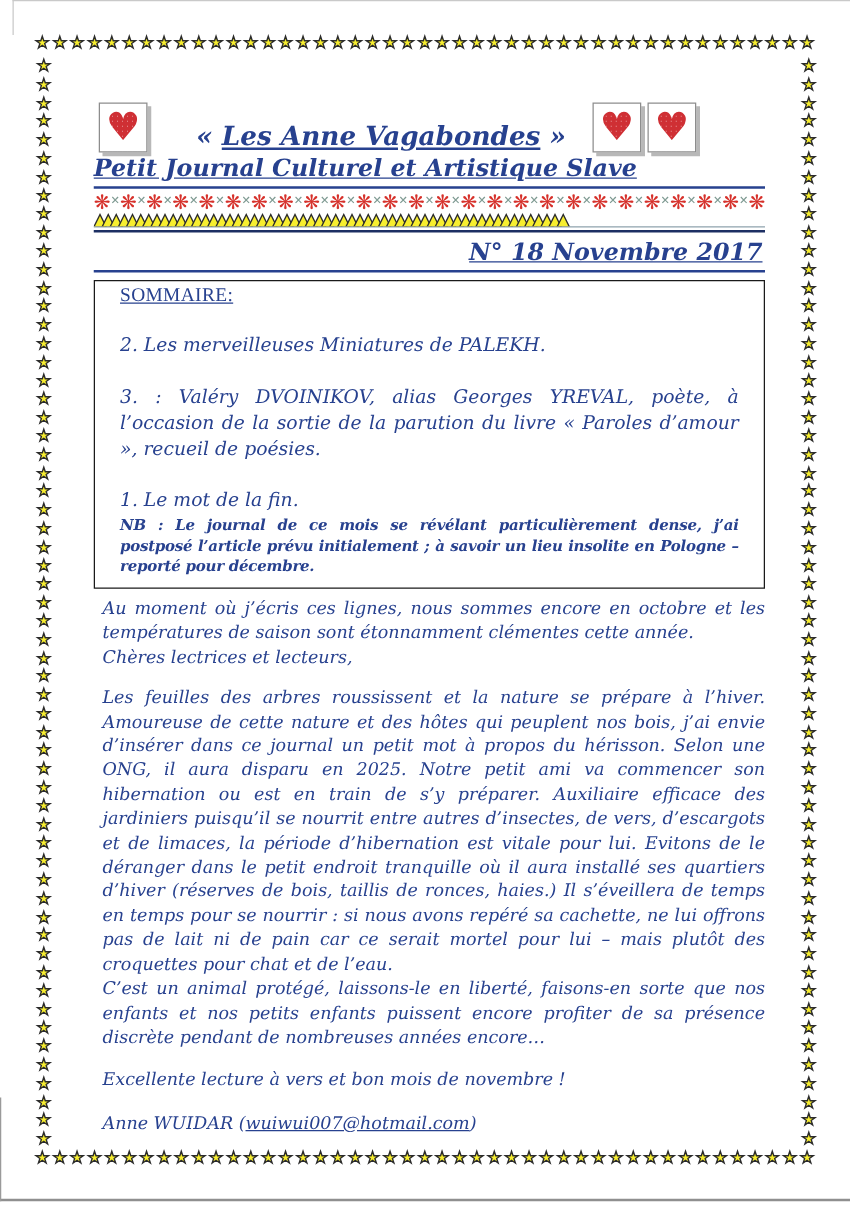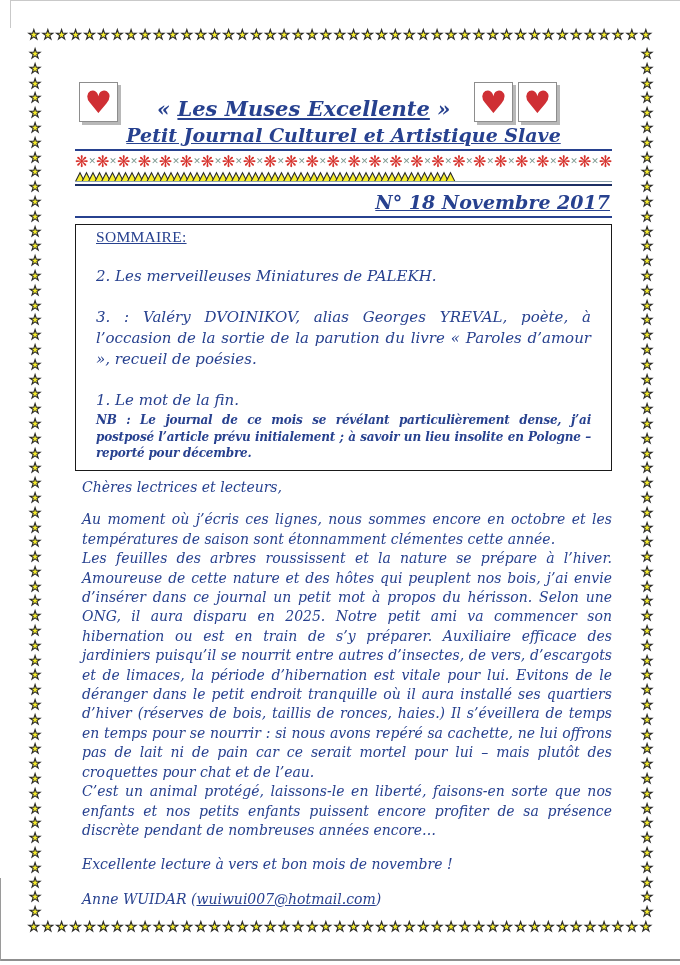--- a/index.html
+++ b/index.html
@@ -24,21 +24,21 @@
   #header{position:absolute;left:75px;top:78px;width:537px;color:var(--navy);}
   .heart-box{width:37px;height:38px;background:#fff;border:1px solid #8d8d8d;box-shadow:3px 3px 0 #b8b8b8;
     display:flex;align-items:center;justify-content:center;position:relative;overflow:hidden;}
   .heart-box .hg{font-size:31px;line-height:31px;color:#cf2f34;font-family:"DejaVu Sans",sans-serif;}
   .heart-box::after{content:"";position:absolute;inset:0;
     background-image:radial-gradient(#ffffff 22%,transparent 24%);background-size:4px 4px;opacity:.5;}
   #heart-left{position:absolute;left:4px;top:4px;}
   #hearts-right{position:absolute;left:399px;top:4px;display:flex;gap:5px;}
   #title-line{padding-top:18px;margin-left:82px;font-size:21px;font-weight:bold;font-style:italic;white-space:nowrap;}
   #title-line .tcore{text-decoration:underline;}
-  #subtitle-line{margin-top:3px;text-align:center;font-size:19px;font-weight:bold;font-style:italic;
+  #subtitle-line{margin-top:3px;text-align:left;font-size:19px;font-weight:bold;font-style:italic;
     border-bottom:2px solid var(--navy);padding-bottom:3px;}
   #subtitle-line span{text-decoration:underline;}
   
   #band{margin-top:2px;padding-bottom:2px;border-bottom:2.5px solid #1d2f63;}
   #flower-row{display:flex;justify-content:space-between;align-items:center;height:17px;overflow:hidden;}
   #flower-row .fl{font-size:16px;line-height:16px;color:var(--red);font-family:"DejaVu Sans",sans-serif;}
   #flower-row .xx{font-size:9px;line-height:9px;color:var(--stitch-grey);font-weight:bold;font-family:"DejaVu Sans",sans-serif;}
   #tri-row{height:11px;line-height:10px;overflow:hidden;color:#e03a33;font-size:14px;letter-spacing:-3.5px;
     border-bottom:1px solid #8fa3ad;font-family:"DejaVu Sans",sans-serif;}
   #issue-line{margin-top:4px;text-align:right;font-size:19px;font-weight:bold;font-style:italic;
@@ -290,21 +290,21 @@
   </div>
   <div id="hearts-right">
     <div class="heart-box">
       <span class="hg">♥</span>
     </div>
     <div class="heart-box">
       <span class="hg">♥</span>
     </div>
   </div>
 
-  <div id="title-line"><span>«</span>&nbsp;<span class="tcore">Les Muses Excellente</span>&nbsp;<span>»</span></div>
+  <div id="title-line"><span>«</span>&nbsp;<span class="tcore">Les Anne Vagabondes</span>&nbsp;<span>»</span></div>
 
   <div id="subtitle-line"><span>Petit Journal Culturel et Artistique Slave</span></div>
 
   <div id="band">
     <div id="flower-row">
         <span class="fl">❋</span>
         <span class="xx">✕</span>
         <span class="fl">❋</span>
         <span class="xx">✕</span>
         <span class="fl">❋</span>
@@ -366,19 +366,19 @@
   <div class="s-gap"></div>
   <div class="s-item">2. Les merveilleuses Miniatures de PALEKH.</div>
   <div class="s-gap"></div>
   <div class="s-item">3. : Valéry DVOINIKOV, alias Georges YREVAL, poète, à l’occasion de la sortie de la parution du livre « Paroles d’amour », recueil de poésies.</div>
   <div class="s-gap"></div>
   <div class="s-item">1. Le mot de la fin.</div>
   <div id="sommaire-note">NB : Le journal de ce mois se révélant particulièrement dense, j’ai postposé l’article prévu initialement ; à savoir un lieu insolite en Pologne – reporté pour décembre.</div>
 </div>
 
 <div id="letter">
+  <p>Au moment où j’écris ces lignes, nous sommes encore en octobre et les températures de saison sont étonnamment clémentes cette année.</p>
   <p id="greeting">Chères lectrices et lecteurs,</p>
-  <p>Au moment où j’écris ces lignes, nous sommes encore en octobre et les températures de saison sont étonnamment clémentes cette année.</p>
   <p>Les feuilles des arbres roussissent et la nature se prépare à l’hiver. Amoureuse de cette nature et des hôtes qui peuplent nos bois, j’ai envie d’insérer dans ce journal un petit mot à propos du hérisson. Selon une ONG, il aura disparu en 2025. Notre petit ami va commencer son hibernation ou est en train de s’y préparer. Auxiliaire efficace des jardiniers puisqu’il se nourrit entre autres d’insectes, de vers, d’escargots et de limaces, la période d’hibernation est vitale pour lui. Evitons de le déranger dans le petit endroit tranquille où il aura installé ses quartiers d’hiver (réserves de bois, taillis de ronces, haies.) Il s’éveillera de temps en temps pour se nourrir : si nous avons repéré sa cachette, ne lui offrons pas de lait ni de pain car ce serait mortel pour lui – mais plutôt des croquettes pour chat et de l’eau.</p>
   <p>C’est un animal protégé, laissons-le en liberté, faisons-en sorte que nos enfants et nos petits enfants puissent encore profiter de sa présence discrète pendant de nombreuses années encore…</p>
   <p id="closing">Excellente lecture à vers et bon mois de novembre !</p>
   <p id="signature"><span>Anne WUIDAR</span>&nbsp;<span>(</span><a href="#">wuiwui007@hotmail.com</a><span>)</span></p>
 </div>
 
 </body></html>

